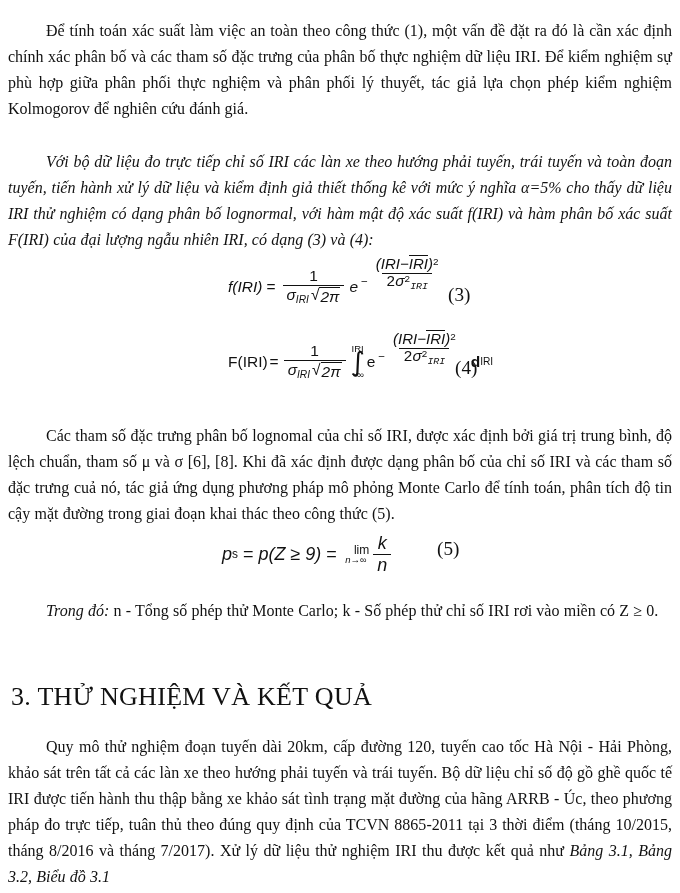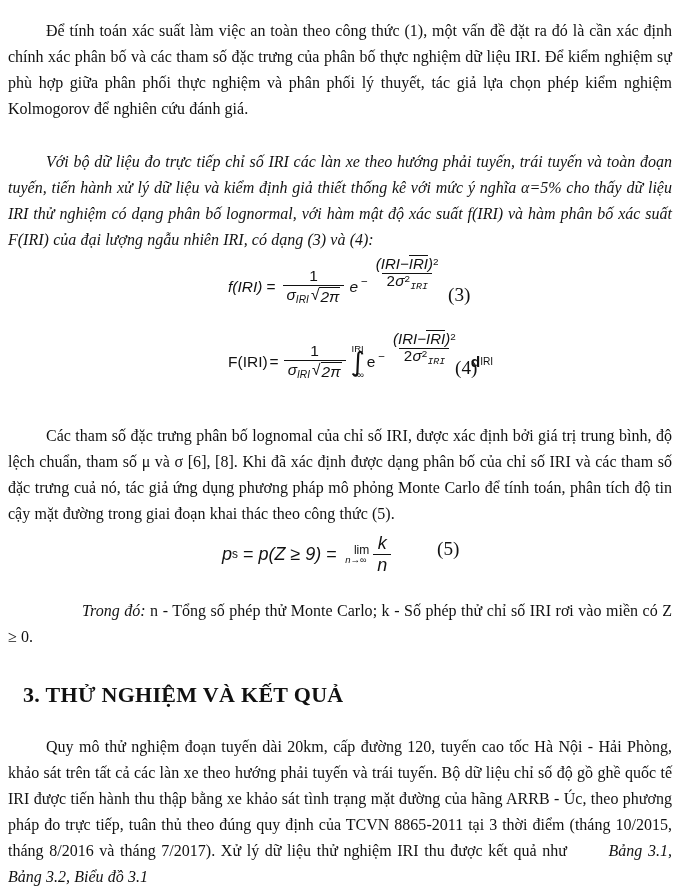--- a/index.html
+++ b/index.html
@@ -130,26 +130,26 @@
   .limop .under-lbl { font-size: 9.5px; font-style: italic; margin-top: -2px; }
   .eqnum {
     position: absolute;
     font-family: "Liberation Serif", "DejaVu Serif", serif;
     font-size: 19.2px;
     font-style: normal;
   }
 
   .section-heading {
     position: absolute;
-    left: 23px;
-    font-size: 22px;
-    font-weight: bold;
+    left: 11px;
+    font-size: 26px;
+    font-weight: normal;
     letter-spacing: 0.3px;
   }
-  .ital { font-style: italic; margin-left: 36px; }
+  .ital { font-style: italic; }
 </style>
 </head>
 <body>
 
 <div class="page">
 
   <p class="body-text" style="top:2px;">Để tính toán xác suất làm việc an toàn theo công thức (1), một vấn đề đặt ra đó là cần xác định chính xác phân bố và các tham số đặc trưng của phân bố thực nghiệm dữ liệu IRI. Để kiểm nghiệm sự phù hợp giữa phân phối thực nghiệm và phân phối lý thuyết, tác giả lựa chọn phép kiểm nghiệm Kolmogorov để nghiên cứu đánh giá.</p>
 
   <p class="body-text" style="top:133px;font-style:italic;">Với bộ dữ liệu đo trực tiếp chỉ số IRI các làn xe theo hướng phải tuyến, trái tuyến và toàn đoạn tuyến, tiến hành xử lý dữ liệu và kiểm định giả thiết thống kê với mức ý nghĩa α=5% cho thấy dữ liệu IRI thử nghiệm có dạng phân bố lognormal, với hàm mật độ xác suất f(IRI) và hàm phân bố xác suất F(IRI) của đại lượng ngẫu nhiên IRI, có dạng (3) và (4):</p>
 

